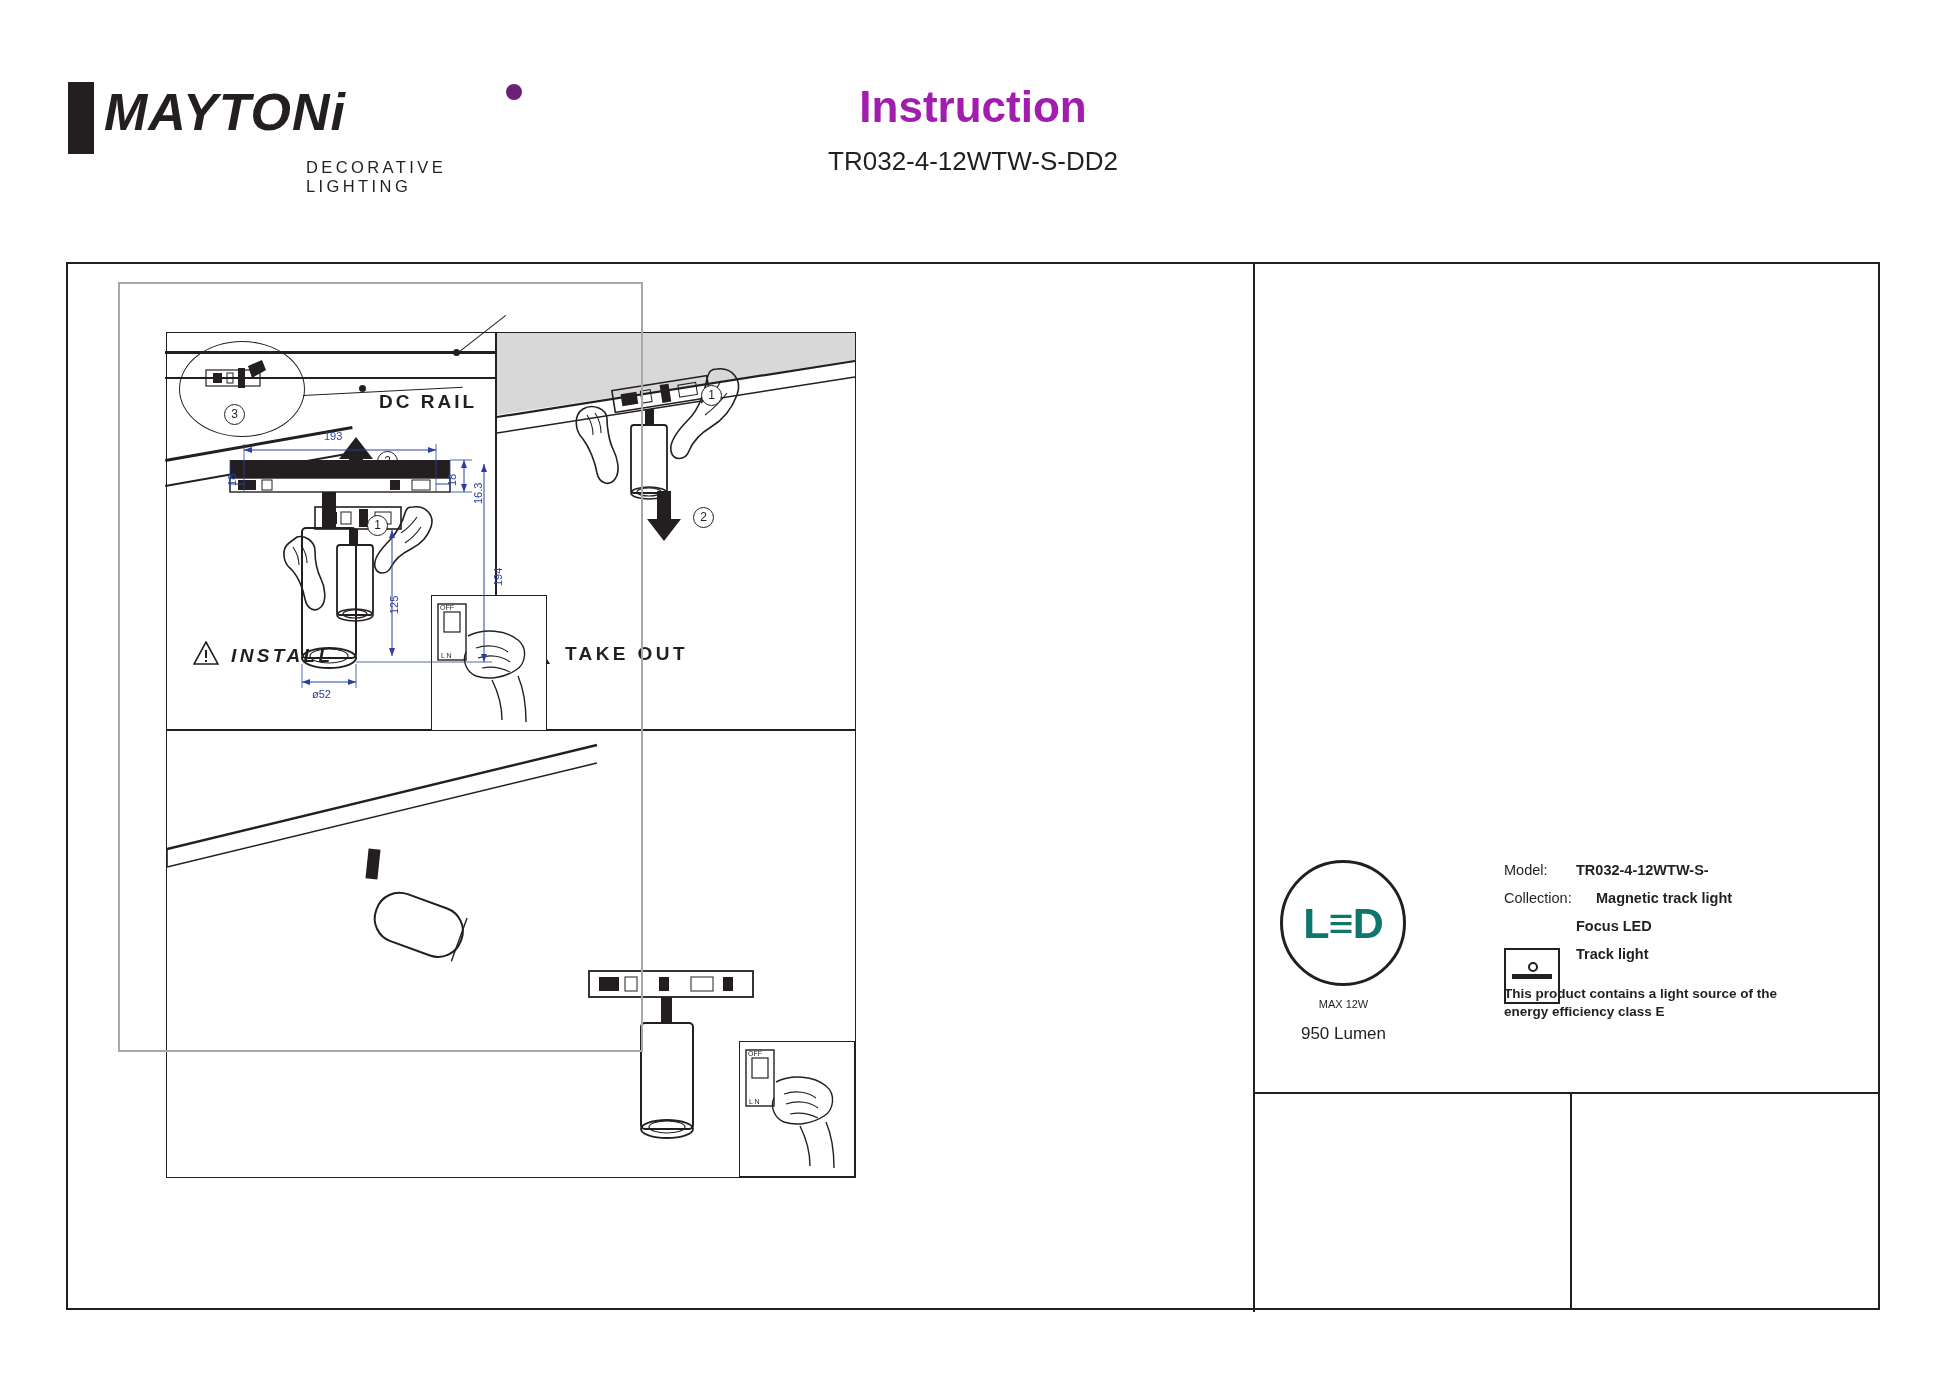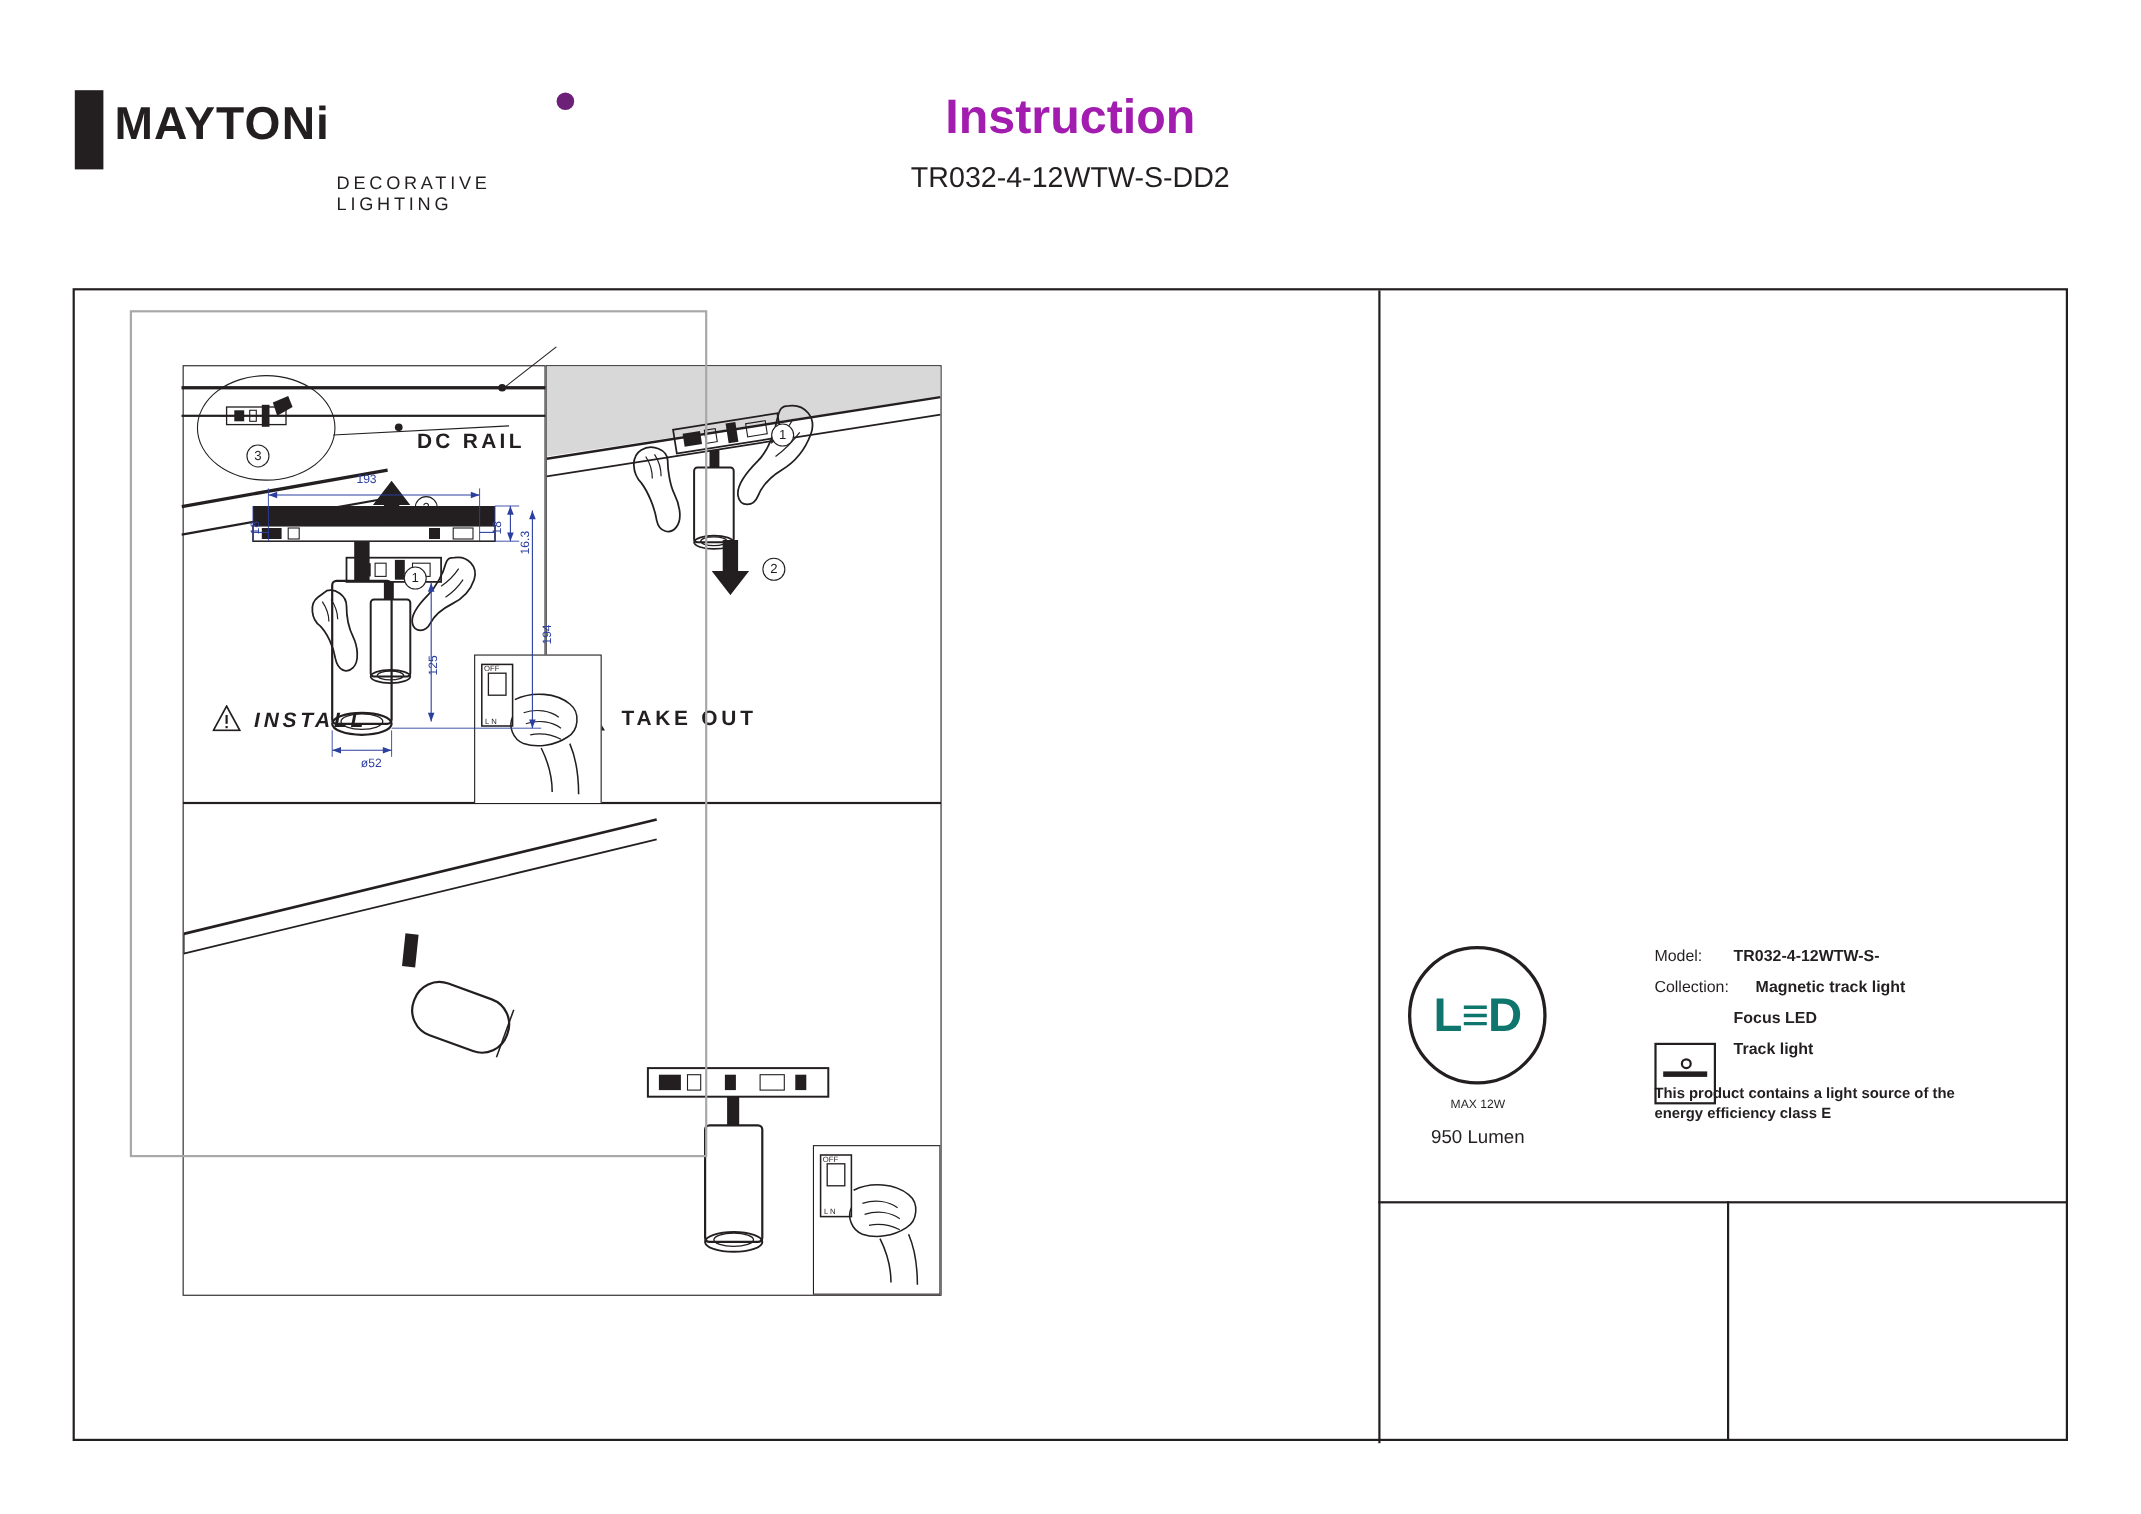--- a/index.html
+++ b/index.html
@@ -40,26 +40,27 @@
     position: absolute;
     left: 0; top: 4px;
     width: 26px;
     height: 72px;
     background: #231f20;
   }
   .logo-text {
     position: absolute;
     left: 36px;
     top: -2px;
-    font-size: 42px;
+    font-size: 52px;
     font-weight: bold;
     letter-spacing: 1px;
     color: #231f20;
     font-family: "Liberation Sans", sans-serif;
     line-height: 72px;
+    font-style: italic;
   }
   .logo-dot {
     position: absolute;
     left: 438px;
     top: 6px;
     width: 16px;
     height: 16px;
     border-radius: 50%;
     background: #6d2077;
   }
@@ -540,21 +541,21 @@
         <line x1="182" y1="380" x2="182" y2="404" stroke="#2b3fa0" stroke-width="0.8"></line>
         <line x1="236" y1="380" x2="236" y2="404" stroke="#2b3fa0" stroke-width="0.8"></line>
       </svg>
 
       <div class="dim-text" style="left:204px; top:146px;">193</div>
       <div class="dim-text vert" style="left:106px; top:202px;">18</div>
       <div class="dim-text vert" style="left:326px; top:202px;">18</div>
       <div class="dim-text vert" style="left:352px; top:220px;">16.3</div>
       <div class="dim-text vert" style="left:268px; top:330px;">125</div>
       <div class="dim-text vert" style="left:372px; top:302px;">194</div>
-      <div class="dim-text" style="left:208px; top:404px;text-align:right;">ø52</div>
+      <div class="dim-text" style="left:192px; top:404px;text-align:right;">ø52</div>
     </div>
   </div>
 
   <div class="led-block">
     <div class="led-circle">
       <div class="led-text">L≡D</div>
     </div>
     <div class="led-max">MAX 12W</div>
     <div class="led-lumen">950 Lumen</div>
   </div>

